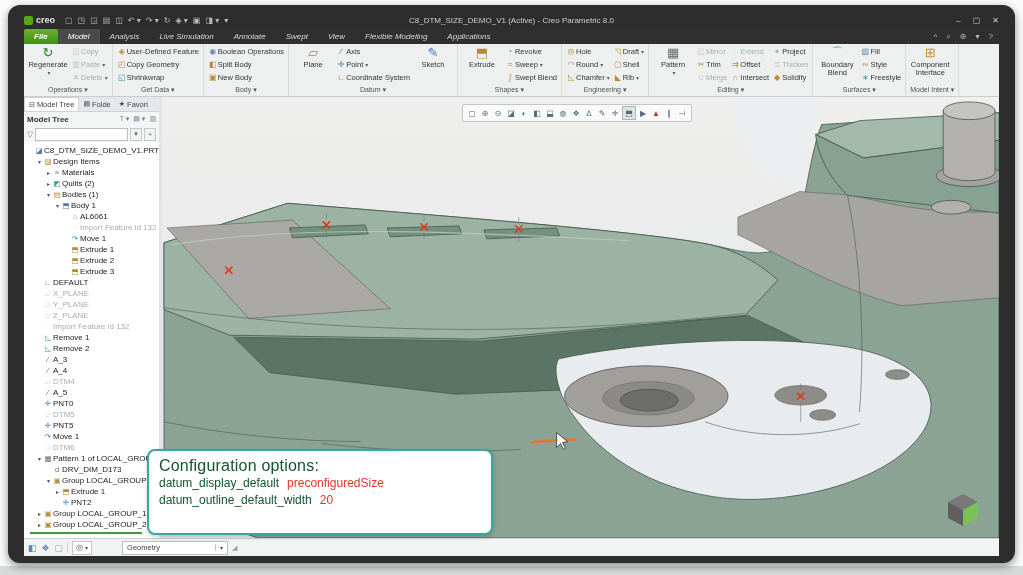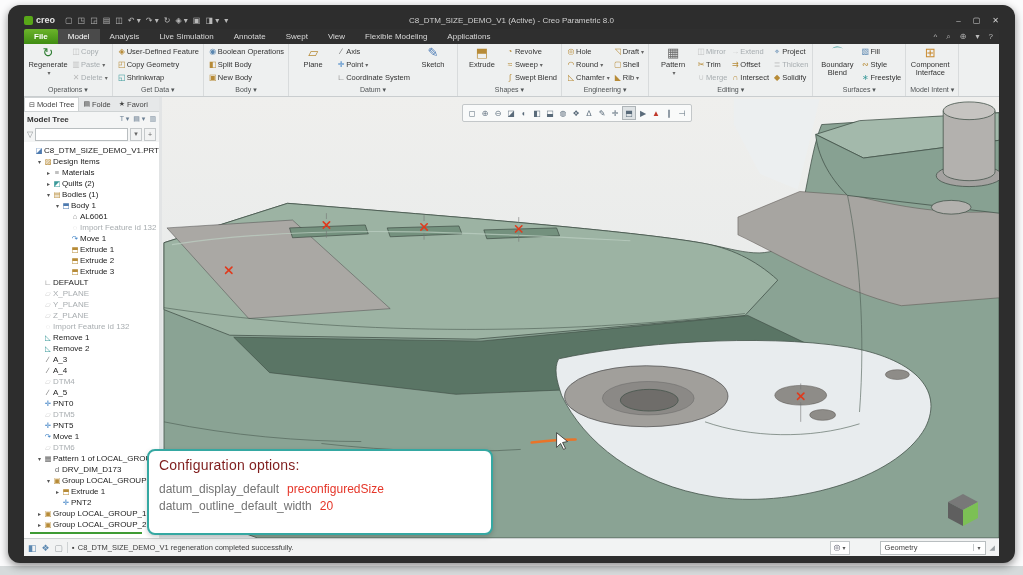--- a/index.html
+++ b/index.html
@@ -14,21 +14,21 @@
   .titlebar{height:18px;display:flex;align-items:center;position:relative;color:#c9c9c9;}
   .brand{display:flex;align-items:center;gap:3px;font-size:9px;color:#e4e4e4;font-weight:bold;}
   .brand .logo{width:9px;height:9px;background:#58a718;border-radius:2px;display:inline-block;}
   .qat{display:flex;align-items:center;gap:5px;margin-left:10px;}
   .qat span{font-size:8px;color:#b9b9b9;cursor:default;}
   .win-title{position:absolute;left:0;right:0;text-align:center;font-size:8px;color:#cfcfcf;pointer-events:none;}
   .win-controls{margin-left:auto;display:flex;gap:12px;font-size:8px;color:#d2d2d2;}
 
   
   .tabrow{height:15px;display:flex;align-items:stretch;background:#2f2f2f;border-radius:2px 2px 0 0;}
-  .tab{font-size:8px;color:#d8d8d8;display:flex;align-items:center;padding:0 10px;white-space:nowrap;}
+  .tab{font-size:8px;color:#d8d8d8;display:flex;align-items:center;padding:0 10px;white-space:nowrap;font-style:italic;}
   .tab.file{background:linear-gradient(#6cb32b,#3f8d12);color:#fff;border-radius:2px 2px 0 0;font-weight:bold;}
   .tab.active{background:#4a4a4a;color:#fff;}
   .tab-utils{margin-left:auto;display:flex;align-items:center;gap:9px;padding-right:6px;}
   .tab-utils span{font-size:8px;color:#bdbdbd;}
 
   
   .ribbon{height:52px;background:#eef0f0;border-bottom:1px solid #c9cdcf;display:flex;overflow:hidden;}
   .rib-group{display:flex;flex-direction:column;border-right:1px solid #d8dbdc;padding:1px 4px 0 4px;}
   .rib-body{display:flex;align-items:flex-start;gap:3px;flex:1;}
   .rib-glabel{height:10px;text-align:center;font-size:7px;color:#4f5355;white-space:nowrap;}
@@ -76,23 +76,23 @@
     background:rgba(250,251,251,.9);border:1px solid #c3c7c9;border-radius:2px;padding:0 3px;}
   .gfx-toolbar span{width:12px;height:12px;display:flex;align-items:center;justify-content:center;
     font-size:8px;color:#5a6b7a;cursor:default;}
   .gfx-toolbar span.pressed{background:#dfe3e5;border:1px solid #aeb4b7;}
   .logo-cube{position:absolute;right:18px;bottom:10px;width:36px;height:36px;}
 
   
   .callout{position:absolute;left:123px;top:352px;width:346px;height:86px;background:#fff;
     border:2.5px solid #35a8a2;border-radius:8px;box-shadow:0 2px 5px rgba(0,0,0,.18);
     padding:6px 10px;box-sizing:border-box;z-index:5;}
-  .callout .co-title{font-size:14px;color:#7f1d1d;letter-spacing:.2px;margin-bottom:8px;}
+  .callout .co-title{font-size:16px;color:#14532d;letter-spacing:.2px;margin-bottom:0;}
   .callout .co-row{font-size:12px;line-height:17px;white-space:nowrap;}
-  .callout .co-key{color:#737373;}
+  .callout .co-key{color:#14532d;}
   .callout .co-val{color:#e53528;margin-left:8px;}
 
   
   .statusbar{height:17px;background:#f2f3f3;border-top:1px solid #cdd1d2;display:flex;align-items:center;
     padding:0 4px;gap:4px;}
   .sb-icons{display:flex;gap:5px;align-items:center;}
   .sb-icons span{font-size:9px;}
   .sb-div{width:1px;height:11px;background:#cfd3d4;}
   .sb-msg{font-size:7.5px;color:#3c3c3c;white-space:nowrap;overflow:hidden;flex:1;}
   .sb-msg .bullet{color:#444;margin-right:3px;}
@@ -739,23 +739,20 @@
         </div>
       </div>
 
       <div class="statusbar">
         <div class="sb-icons" id="sb-icons">
             <span style="color: rgb(91, 135, 176);">◧</span>
             <span style="color: rgb(91, 135, 176);">❖</span>
             <span style="color: rgb(154, 160, 163);">▢</span>
           </div>
         <div class="sb-div"></div>
-        <div class="sb-msg">
-          <span class="bullet">▪</span><span>C8_DTM_SIZE_DEMO_V1 regeneration completed successfully.</span>
-        </div>
         <div class="sb-find">
           <span>◎</span>
           <span style="font-size:6px;color:#555">▾</span>
         </div>
         <div class="sb-select">
           <span class="val">Geometry</span>
           <span class="dd">▾</span>
         </div>
         <span class="grip">◢</span>
       </div>

